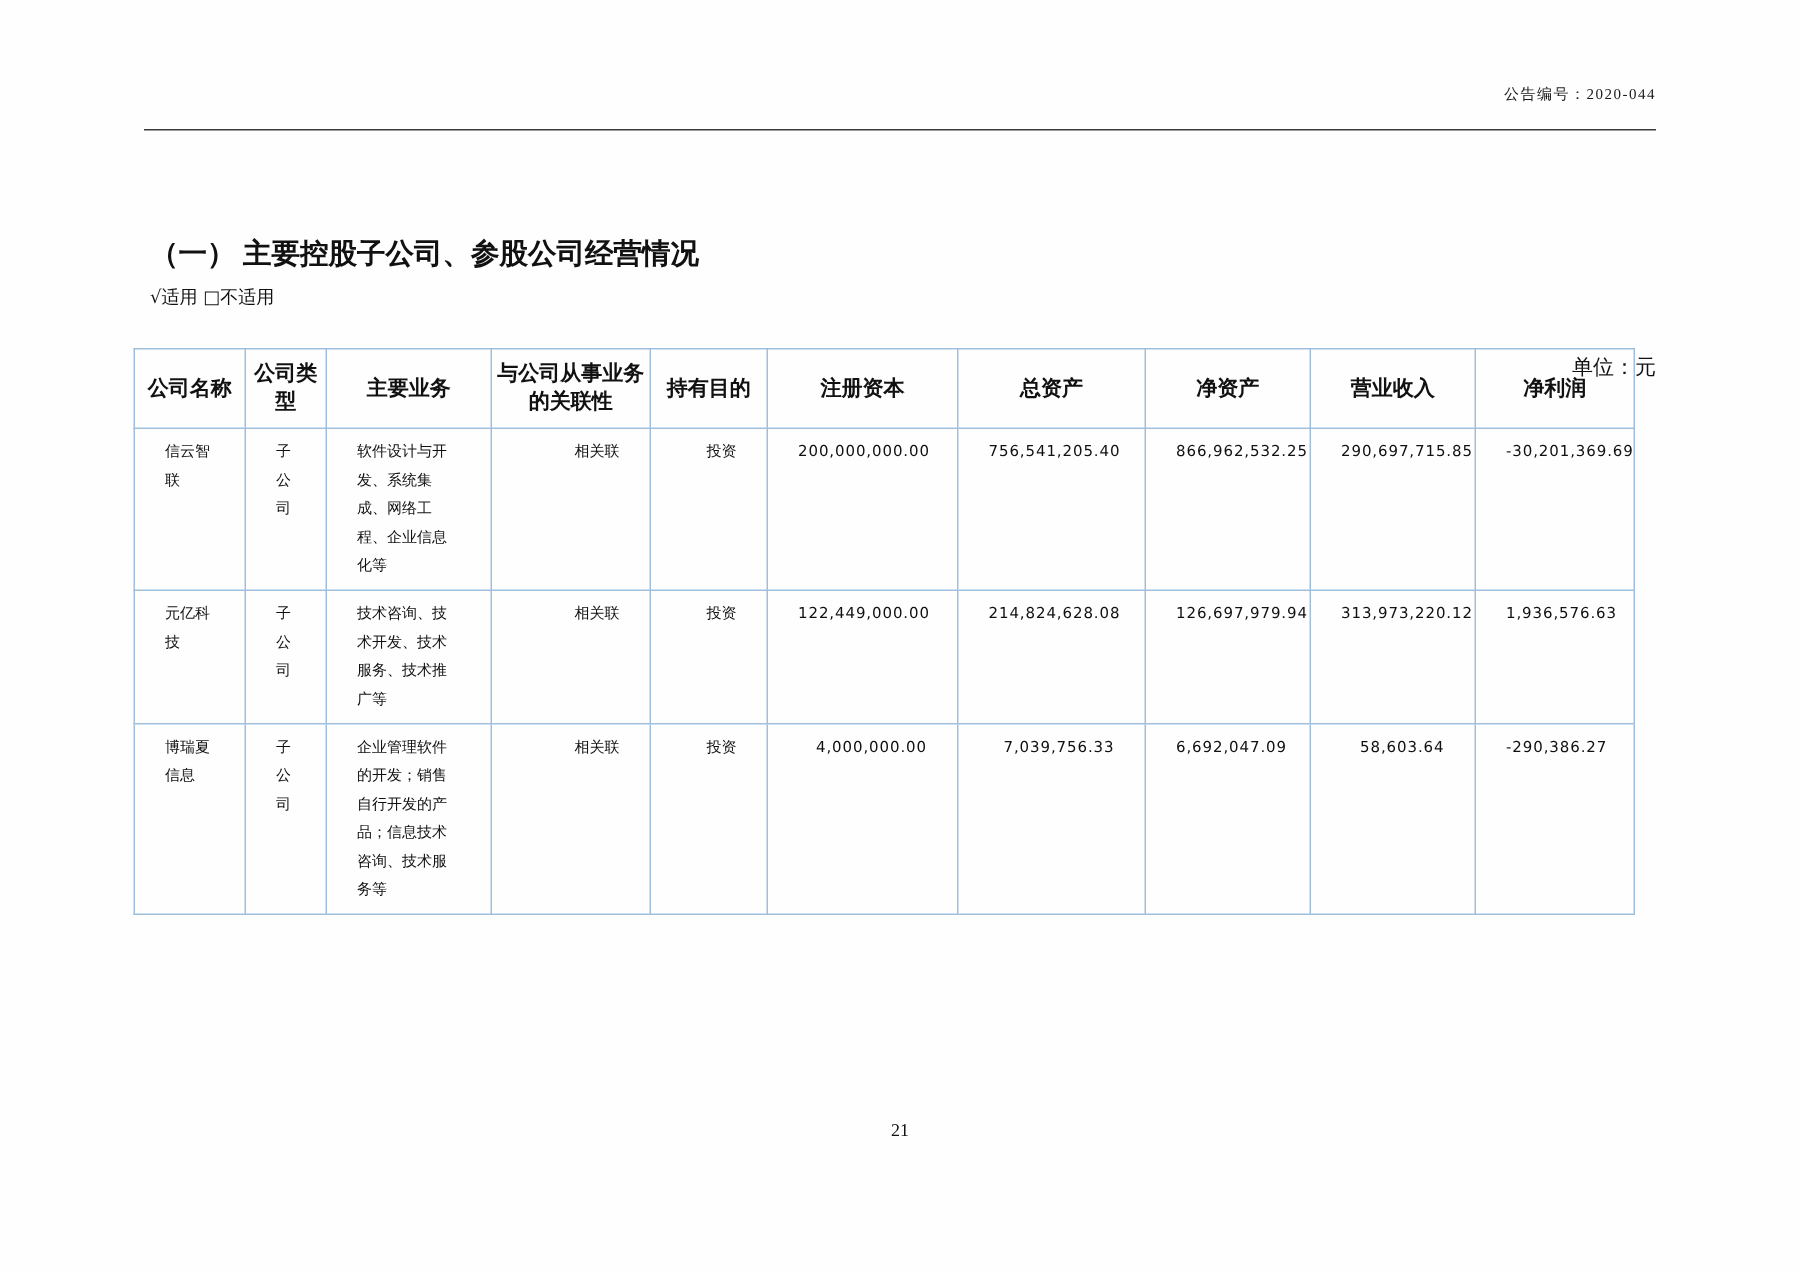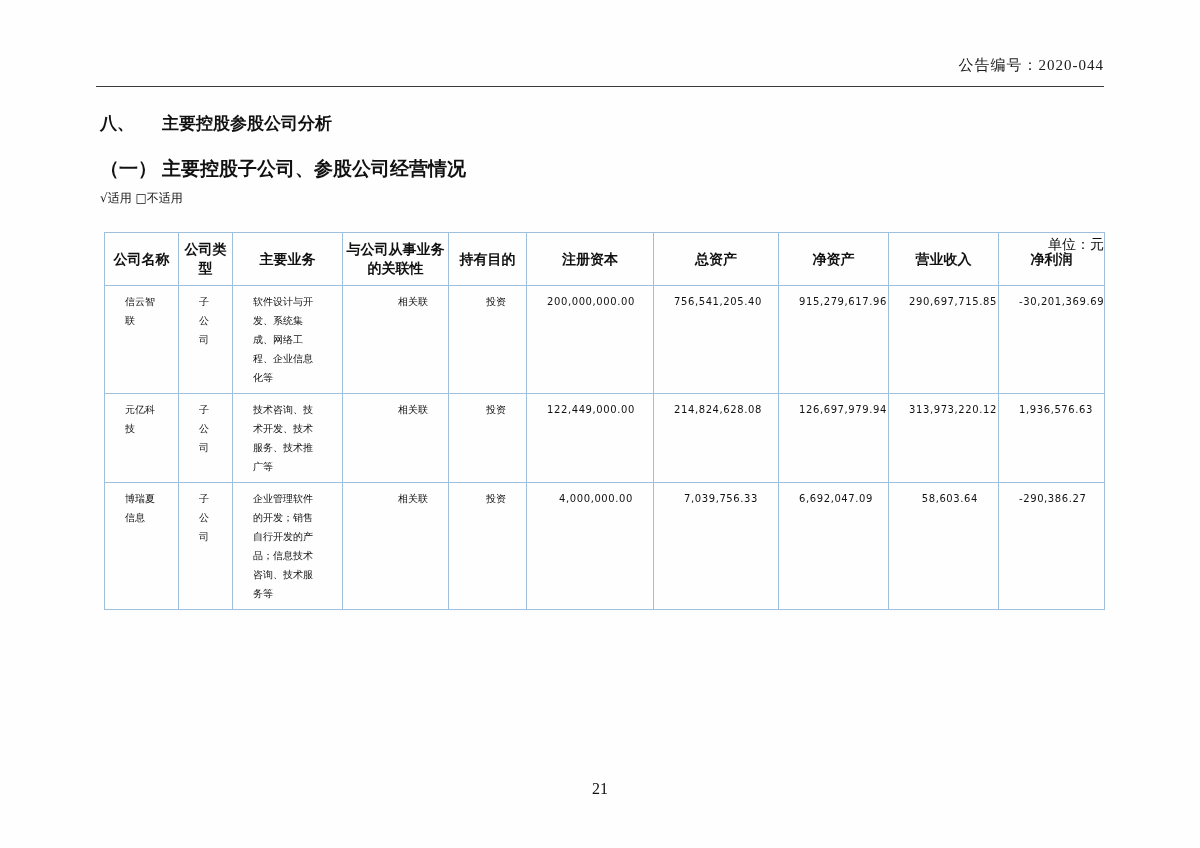--- a/index.html
+++ b/index.html
@@ -23,21 +23,21 @@
     left: 0;
     top: 0;
     width: 1200px;
     height: 848px;
     background: #fefefe;
   }
   .header-note {
     position: absolute;
     right: 96px;
     top: 56px;
-    font-size: 15px;
+    font-size: 10px;
     letter-spacing: 1px;
     color: #1a1a1a;
     font-family: "Liberation Serif", "DejaVu Serif", serif;
   }
   .header-rule {
     position: absolute;
     left: 96px;
     top: 86px;
     width: 1008px;
     height: 1px;
@@ -81,21 +81,21 @@
     position: absolute;
     right: 96px;
     top: 212px;
     font-size: 14px;
     color: #111;
     font-family: "DejaVu Sans", "Liberation Sans", sans-serif;
     margin-top: 24px;
   }
   table.main {
     position: absolute;
-    left: 104px;
+    left: 89px;
     top: 232px;
     width: 1000px;
     border-collapse: collapse;
     table-layout: fixed;
   }
   table.main th, table.main td {
     border: 1px solid #9fc0dd;
     vertical-align: top;
     padding: 6px 20px;
     font-size: 10px;
@@ -142,38 +142,34 @@
   .row-h1 td { height: 62px; }
   .row-h2 td { height: 86px; }
   .row-h3 td { height: 58px; }
   .row-h4 td { height: 86px; }
   .page-num {
     position: absolute;
     left: 0;
     top: 746px;
     width: 1200px;
     text-align: center;
-    font-size: 16px;
-    color: #111;
-    font-family: "Liberation Serif", "DejaVu Serif", serif;
-    margin-top: 34px;
+    font-size: 12px;
+    color: #111;
+    font-family: "Liberation Serif", "DejaVu Serif", serif;
   }
 </style>
 </head>
 <body>
 
 <div class="page">
   <div class="paper">
 
     <div class="header-note">公告编号：2020-044</div>
     <div class="header-rule"></div>
 
-    <div class="sec-title">
-      <span class="num">八、</span><span>主要控股参股公司分析</span>
-    </div>
 
     <div class="sub-title">
       <span class="num">（一）</span><span>主要控股子公司、参股公司经营情况</span>
     </div>
 
     <div class="applicable">√适用  □不适用</div>
 
     <div class="unit">单位：元</div>
 
     <table class="main">
@@ -205,21 +201,21 @@
       </thead>
       <tbody>
         <tr class="row-h1">
           <td class="c-name">信云智联</td>
           <td class="c-type">子公司</td>
           <td class="c-biz">软件设计与开发、系统集成、网络工程、企业信息化等</td>
           <td class="c-rel">相关联</td>
           <td class="c-purpose">投资</td>
           <td class="num">200,000,000.00</td>
           <td class="num">756,541,205.40</td>
-          <td class="num">915,279,617.96</td>
+          <td class="num">866,962,532.25</td>
           <td class="num">290,697,715.85</td>
           <td class="num">-30,201,369.69</td>
         </tr>
         <tr class="row-h3">
           <td class="c-name">元亿科技</td>
           <td class="c-type">子公司</td>
           <td class="c-biz">技术咨询、技术开发、技术服务、技术推广等</td>
           <td class="c-rel">相关联</td>
           <td class="c-purpose">投资</td>
           <td class="num">122,449,000.00</td>

